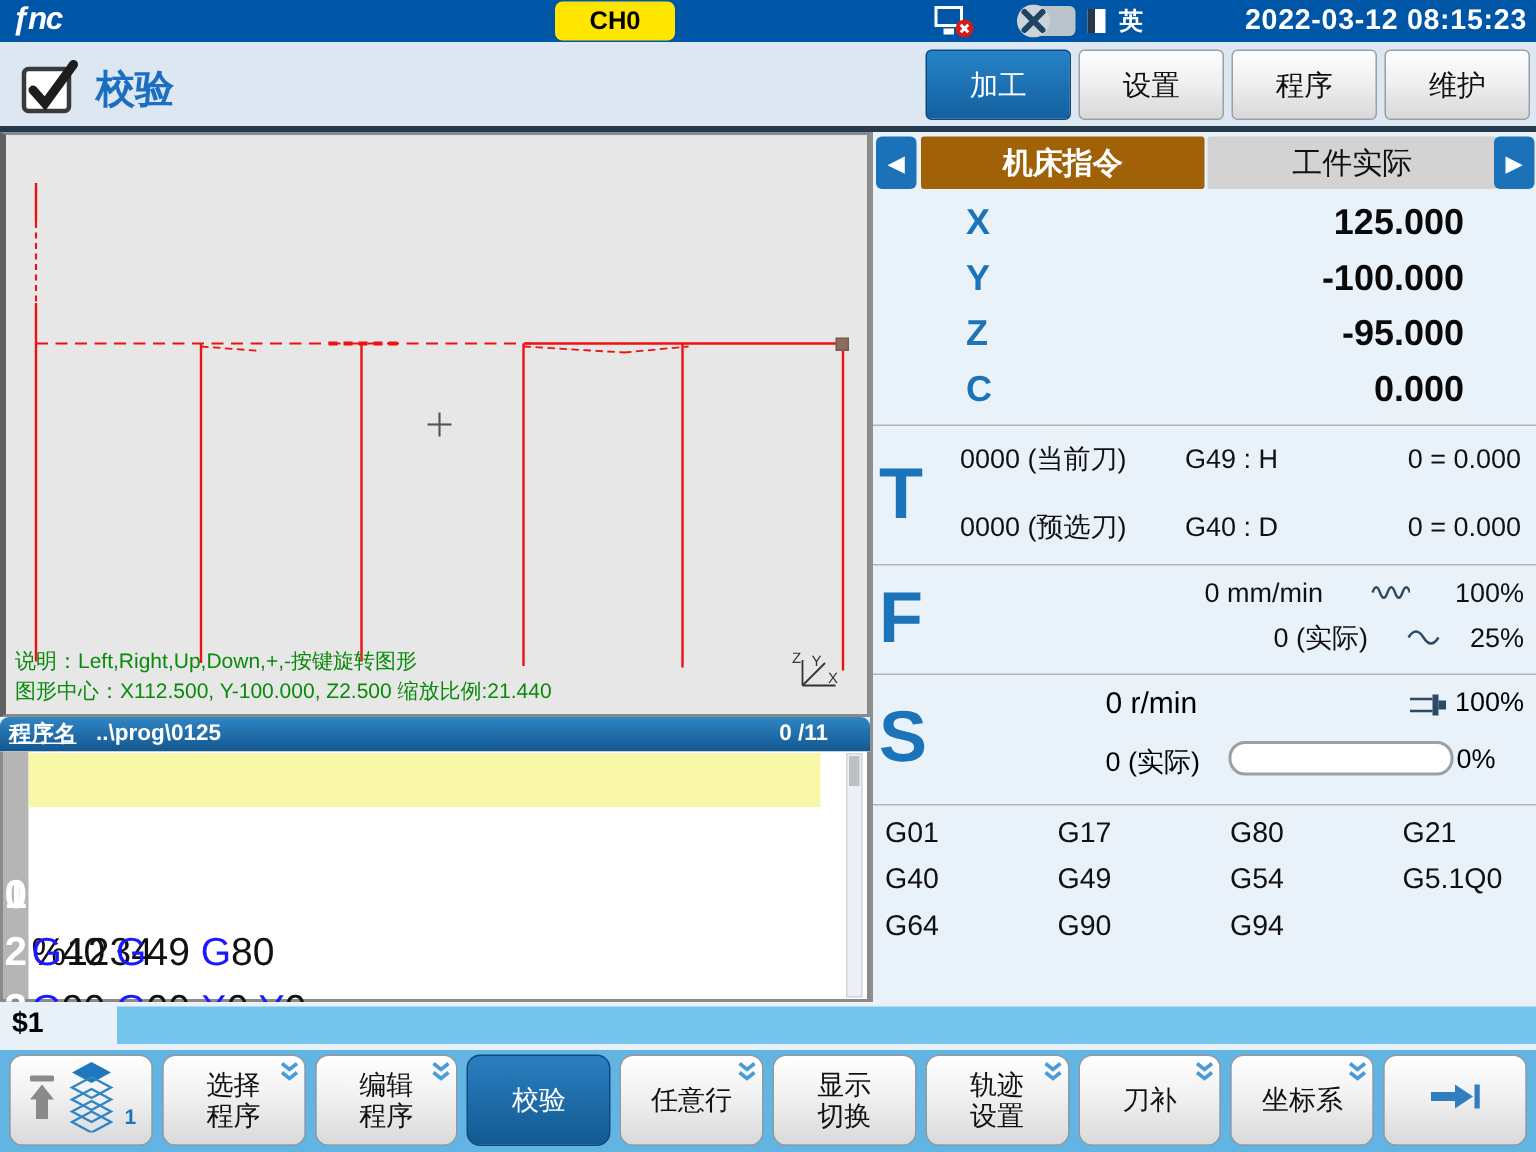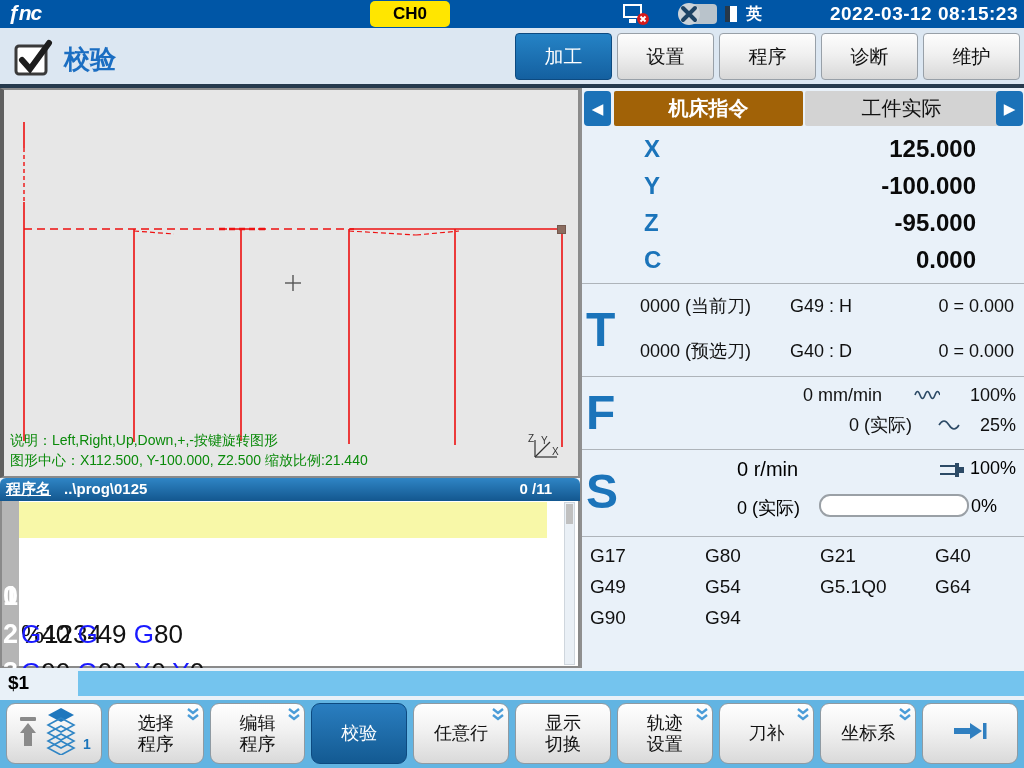--- a/index.html
+++ b/index.html
@@ -143,21 +143,20 @@
       <svg width="44" height="44" viewBox="0 0 44 44">
         <rect x="4" y="10" width="30" height="28" rx="3" fill="#fff" stroke="#3a3a3a" stroke-width="3"></rect>
         <path d="M10 24 L18 33 L37 7" fill="none" stroke="#1d1d1d" stroke-width="6" stroke-linecap="round"></path>
       </svg>
     </span>
     <span id="page-title" class="abs">校验</span>
     <div id="main-tabs" class="abs">
       <div class="main-tab active">加工</div>
       <div class="main-tab">设置</div>
       <div class="main-tab">程序</div>
-      <div class="main-tab">诊断</div>
       <div class="main-tab">维护</div>
     </div>
   </div>
 
   <div id="graph-panel" class="abs">
     <svg width="572" height="384" viewBox="0 0 572 384">
 
       <line x1="20" y1="32" x2="20" y2="58" stroke="#ee1111" stroke-width="1.6"></line>
       <line x1="20" y1="58" x2="20" y2="112" stroke="#ee1111" stroke-width="1.4" stroke-dasharray="4,3"></line>
       <line x1="20" y1="112" x2="20" y2="139" stroke="#ee1111" stroke-width="1.6"></line>
@@ -304,20 +303,21 @@
         </svg>
       </span>
       <span id="sp-p1">100%</span>
       <span id="sp-v2">0 (实际)</span>
       <div id="sp-bar"></div>
       <span id="sp-p2">0%</span>
     </div>
 
     <div class="sect" id="gcode-sect">
       <div id="gcode-grid">
+        <span>G01</span>
           <span>G17</span>
           <span>G80</span>
           <span>G21</span>
         <span>G40</span>
           <span>G49</span>
           <span>G54</span>
           <span>G5.1Q0</span>
         <span>G64</span>
           <span>G90</span>
           <span>G94</span>

